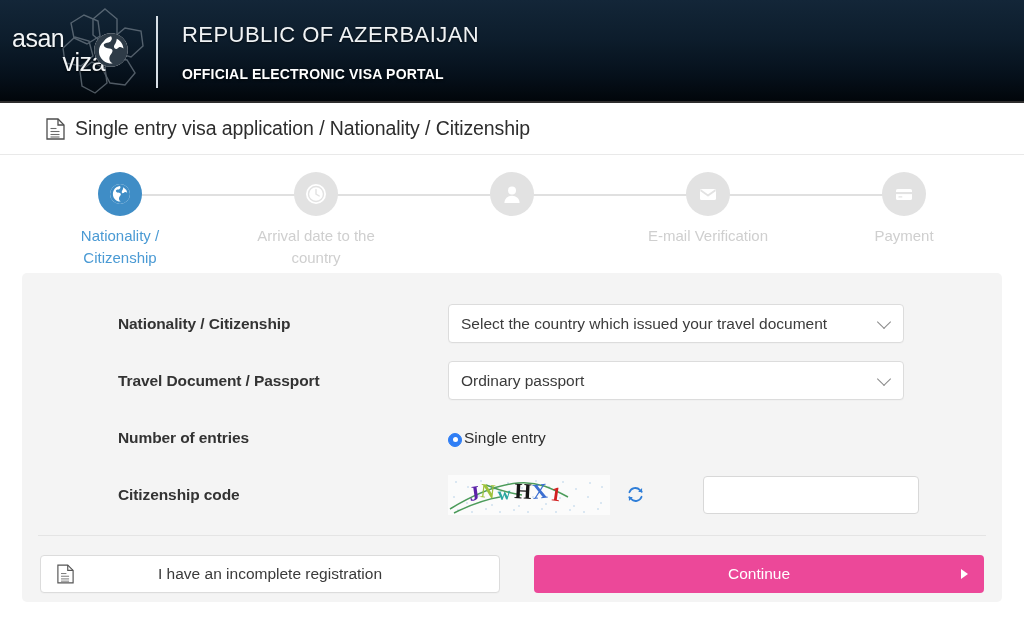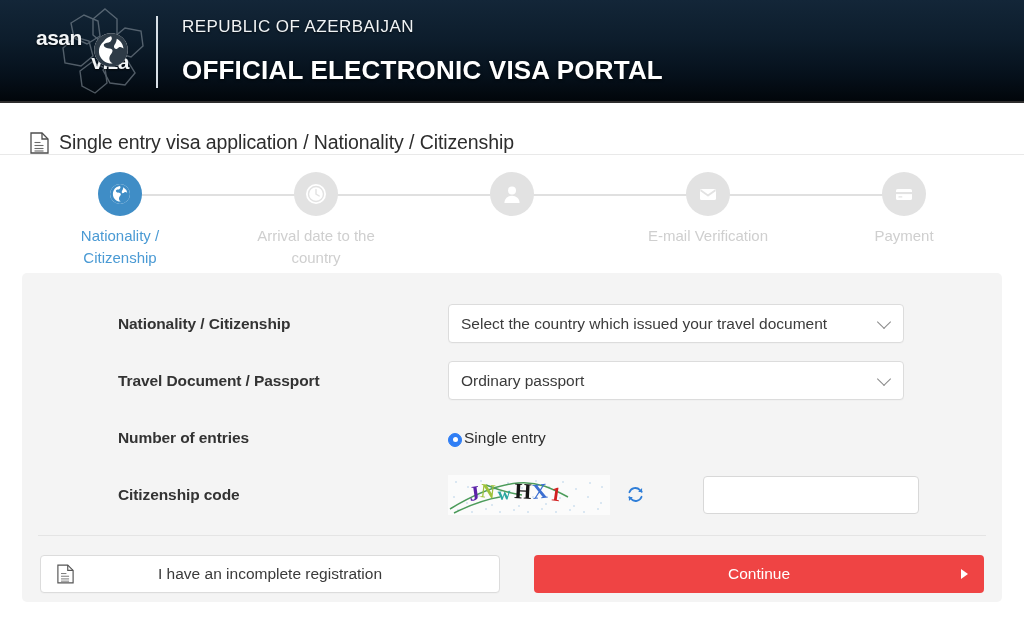--- a/index.html
+++ b/index.html
@@ -42,26 +42,25 @@
     width: 100px;
     height: 100px;
     opacity: .55;
   }
   .logo-word {
     position: absolute;
     left: 12px;
     top: 26px;
     width: 96px;
     color: #f2f5f7;
-    font-size: 21px;
+    font-size: 25px;
     line-height: 24px;
-    font-weight: 700;
+    font-weight: 400;
     letter-spacing: -0.5px;
     text-shadow: 0 1px 2px rgba(0,0,0,.8);
-    margin-left: 24px;
   }
   .logo-word .l2 { display: block; text-align: right; padding-right: 3px; }
   .logo-globe {
     position: absolute;
     left: 90px;
     top: 29px;
     width: 42px;
     height: 42px;
   }
   .header-divider {
@@ -69,41 +68,41 @@
     height: 72px;
     background: #d9e1e8;
     flex: 0 0 2px;
     margin-left: 4px;
   }
   .header-titles {
     padding-left: 24px;
     color: #ffffff;
   }
   .header-line1 {
-    font-size: 17px;
+    font-size: 22px;
     letter-spacing: .45px;
     font-weight: 400;
     color: #f0f3f5;
     margin-bottom: 18px;
     text-shadow: 0 1px 2px rgba(0,0,0,.6);
   }
   .header-line2 {
-    font-size: 26px;
+    font-size: 14px;
     letter-spacing: .2px;
     font-weight: 700;
     color: #ffffff;
     text-shadow: 0 1px 3px rgba(0,0,0,.7);
   }
 
   
   .breadcrumb {
     height: 52px;
     display: flex;
-    align-items: flex-end;
-    padding-left: 30px;
+    align-items: center;
+    padding-left: 46px;
     border-bottom: 1px solid #e9e9e9;
     background: #ffffff;
   }
   .breadcrumb .doc-icon { margin-right: 10px; display: flex; align-items: center; }
   .breadcrumb-text {
     font-size: 19.5px;
     color: #2d2d2d;
     font-weight: 400;
     letter-spacing: -0.1px;
   }
@@ -291,21 +290,21 @@
   .btn-incomplete .bi-icon { position: absolute; left: 16px; display: flex; }
   .btn-incomplete .bi-text {
     width: 100%;
     text-align: center;
     font-size: 15.5px;
     color: #3a3a3a;
   }
   .btn-continue {
     flex: 1;
     height: 38px;
-    background: #ef4444;
+    background: #ec4899;
     border: none;
     border-radius: 4px;
     position: relative;
     display: flex;
     align-items: center;
     justify-content: center;
     cursor: pointer;
   }
   .btn-continue .bc-text {
     font-size: 15.5px;

